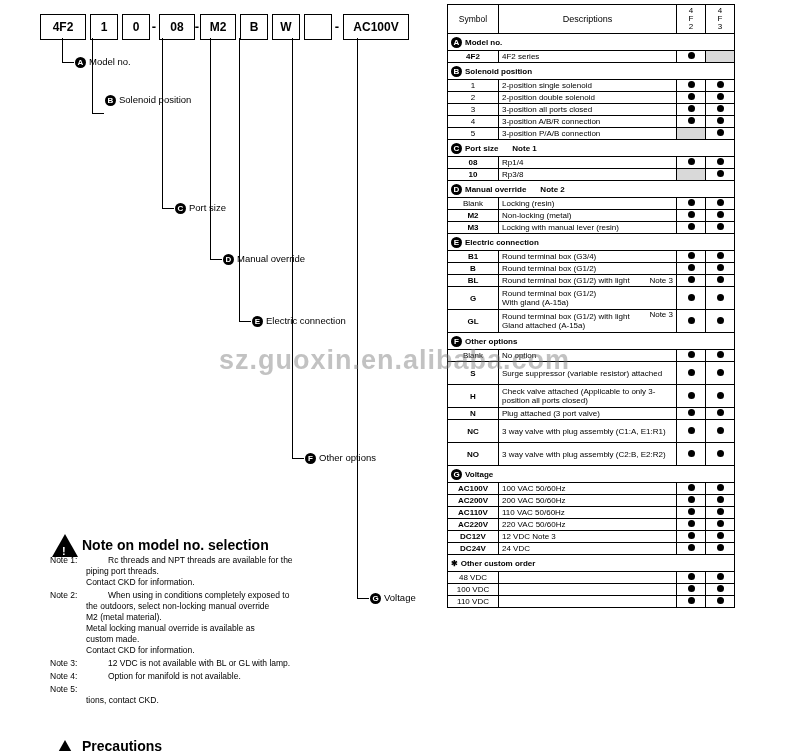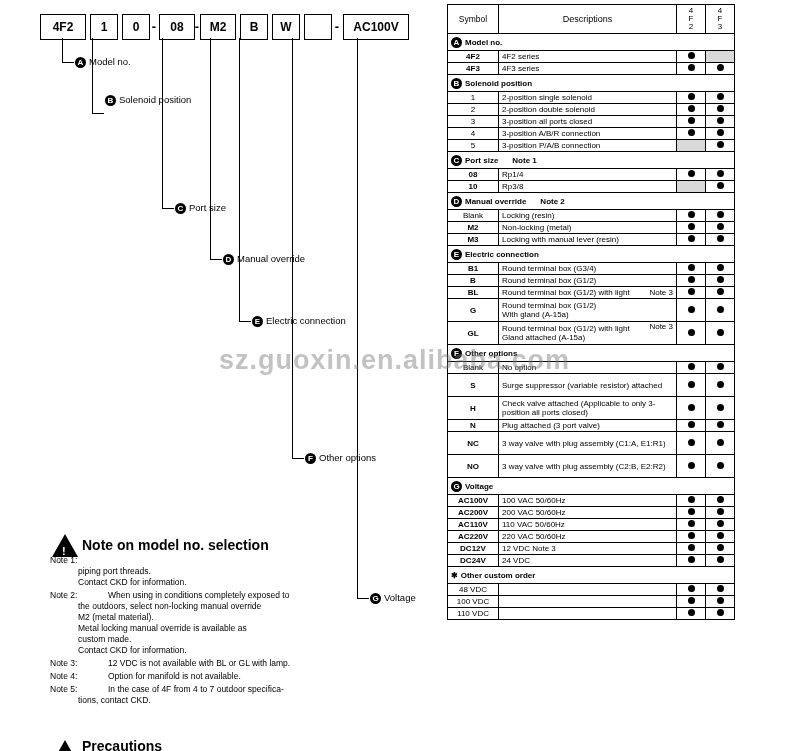--- a/index.html
+++ b/index.html
@@ -45,21 +45,21 @@
   #notes-title{font-size:14px;font-weight:bold;margin-left:32px;padding-top:4px;}
   .warn-tri{
     position:absolute;left:52px;top:534px;width:0;height:0;
     border-left:13px solid transparent;border-right:13px solid transparent;
     border-bottom:23px solid #000;
   }
   .warn-excl{position:absolute;left:62px;top:545px;color:#fff;font-size:11px;font-weight:bold;}
   .note-row{display:flex;font-size:8.5px;line-height:11px;margin-top:2px;}
   .note-key{width:58px;flex:none;}
   .note-txt{flex:1;}
-  .note-sub{font-size:8.5px;line-height:11px;margin-left:28px;}
+  .note-sub{font-size:8.5px;line-height:11px;margin-left:36px;}
   #precautions{position:absolute;left:50px;top:738px;font-size:14px;font-weight:bold;}
   .warn-tri2{
     position:absolute;left:52px;top:740px;width:0;height:0;
     border-left:13px solid transparent;border-right:13px solid transparent;
     border-bottom:23px solid #000;
   }
   
   #watermark{
     position:absolute;left:0;top:345px;width:789px;text-align:center;
     font-size:27px;color:rgba(120,120,120,.45);font-weight:bold;letter-spacing:1px;
@@ -133,26 +133,20 @@
             <span>Model no.</span>
           </div>
         </td>
       </tr>
       <tr>
         <td class="sym-col bold">4F2</td>
         <td class="desc-col">4F2 series</td>
         <td class="mark-col"><span class="dot"></span></td>
         <td class="mark-col grey"></td>
       </tr>
-      <tr>
-        <td class="sym-col bold">4F3</td>
-        <td class="desc-col">4F3 series</td>
-        <td class="mark-col"><span class="dot"></span></td>
-        <td class="mark-col"><span class="dot"></span></td>
-      </tr>
       <tr class="section-row">
         <td colspan="4">
           <div class="sec-inner">
             <span class="circ">B</span>
             <span>Solenoid position</span>
           </div>
         </td>
       </tr>
       <tr>
         <td class="sym-col">1</td>
@@ -394,20 +388,21 @@
     </tbody>
 </table>
 
 <div class="warn-tri"></div>
 <div class="warn-excl">!</div>
 <div id="notes">
   <div id="notes-title">Note on model no. selection</div>
   <div id="notes-list">
       <div class="note-row">
         <div class="note-key">Note 1:</div>
+        <div class="note-txt">Rc threads and NPT threads are available for the</div>
       </div>
       <div class="note-sub">piping port threads.</div>
       <div class="note-sub">Contact CKD for information.</div>
       <div class="note-row">
         <div class="note-key">Note 2:</div>
         <div class="note-txt">When using in conditions completely exposed to</div>
       </div>
       <div class="note-sub">the outdoors, select non-locking manual override</div>
       <div class="note-sub">M2 (metal material).</div>
       <div class="note-sub">Metal locking manual override is available as</div>
@@ -416,21 +411,20 @@
       <div class="note-row">
         <div class="note-key">Note 3:</div>
         <div class="note-txt">12 VDC is not available with BL or GL with lamp.</div>
       </div>
       <div class="note-row">
         <div class="note-key">Note 4:</div>
         <div class="note-txt">Option for manifold is not available.</div>
       </div>
       <div class="note-row">
         <div class="note-key">Note 5:</div>
-        <div class="note-txt">In the case of 4F from 4 to 7 outdoor specifica-</div>
       </div>
       <div class="note-sub">tions, contact CKD.</div>
     </div>
 </div>
 
 <div class="warn-tri2"></div>
 <div id="precautions" style="margin-left:32px;">Precautions</div>
 
 <div id="watermark">sz.guoxin.en.alibaba.com</div>
 

